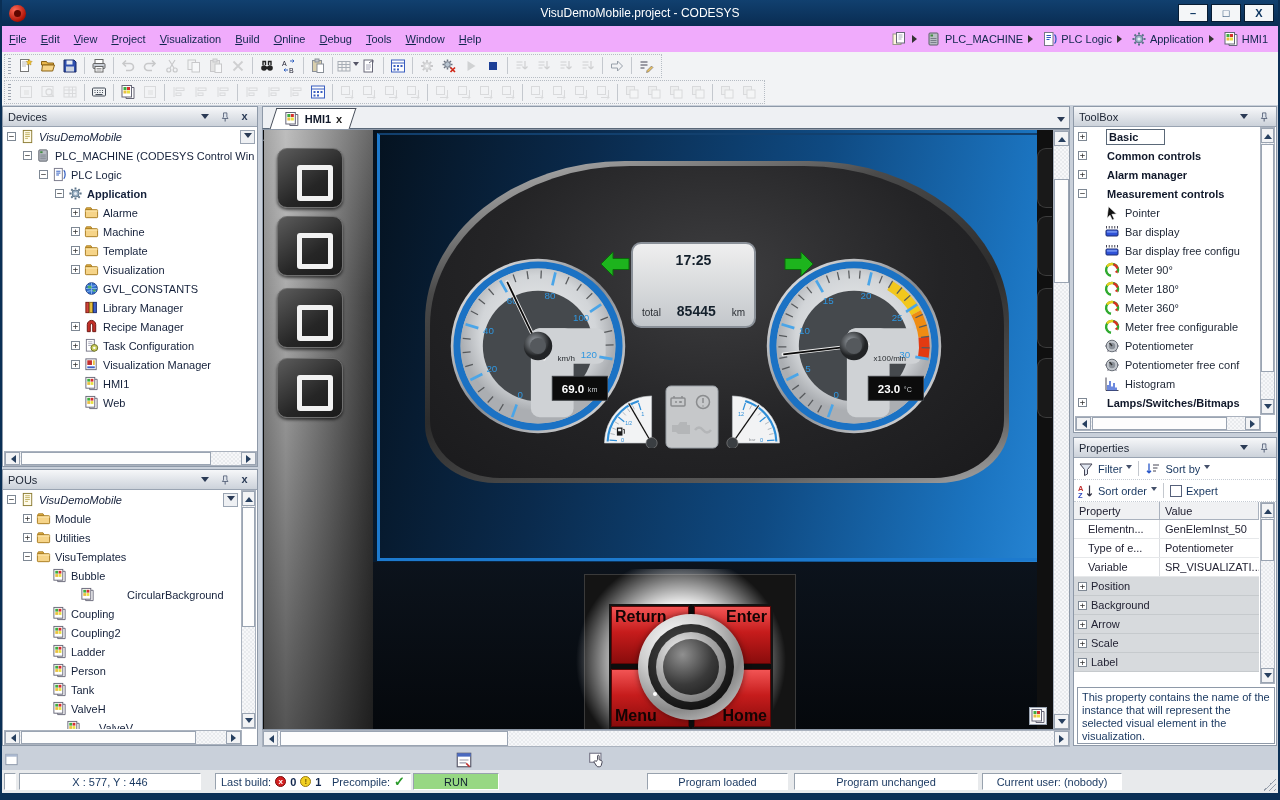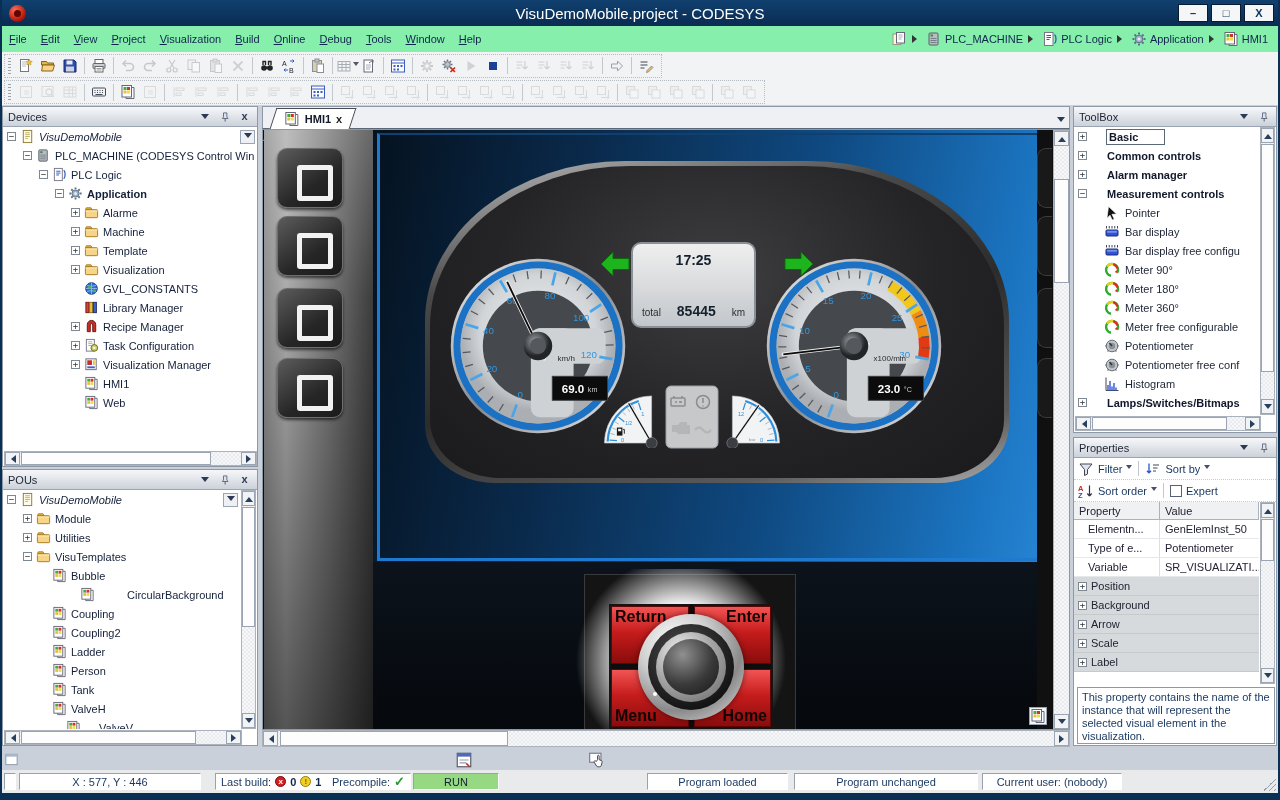--- a/index.html
+++ b/index.html
@@ -6,25 +6,25 @@
 html,body{background:#767c88}
 #root{position:relative;width:1280px;height:800px;font-family:"Liberation Sans",sans-serif;font-size:11px;color:#1c2433;background:#c9d0da;overflow:hidden}
 .edge{position:absolute;background:#0a2f55;z-index:50}
 #edge-l{left:0;top:0;width:2px;height:800px}
 #edge-r{left:1278px;top:0;width:2px;height:800px}
 #edge-b{left:0;top:793px;width:1280px;height:7px}
 
 #titlebar{position:absolute;left:0;top:0;width:1280px;height:26px;background:linear-gradient(#11406f,#092c52);display:flex;align-items:center;color:#fff;z-index:40}
 #app-logo{width:17px;height:17px;margin-left:9px;border-radius:50%;background:radial-gradient(circle at 35% 30%,#ff6a58,#a80d00 75%);position:relative;flex:none}
 #app-logo::after{content:"";position:absolute;left:5px;top:5px;width:7px;height:7px;border-radius:50%;background:#5e0600}
-#window-title{position:absolute;left:0;right:0;text-align:center;font-size:15px;pointer-events:none}
+#window-title{position:absolute;left:0;right:0;text-align:center;font-size:12px;pointer-events:none}
 #win-btns{margin-left:auto;display:flex;gap:3px;margin-right:6px;z-index:2}
 .winbtn{width:30px;height:18px;background:#f4f6f8;border:1px solid #071c33;color:#0c3560;font-weight:bold;font-size:11px;display:flex;align-items:center;justify-content:center;line-height:1}
 
-#menubar{position:absolute;left:2px;top:26px;width:1276px;height:26px;background:#86efac;display:flex;align-items:center}
+#menubar{position:absolute;left:2px;top:26px;width:1276px;height:26px;background:#f0abfc;display:flex;align-items:center}
 .menu-item{padding:4px 7px;color:#10264d;white-space:nowrap}
 .menu-item u{text-decoration:underline}
 #breadcrumb{margin-left:auto;display:flex;align-items:center;gap:4px;padding-right:10px;color:#10264d}
 .bc-item{display:flex;align-items:center;gap:3px}
 .bc-sep{width:0;height:0;border:4px solid transparent;border-left:5px solid #333;margin:0 1px}
 
 .toolbar{position:absolute;left:2px;width:1276px;background:#f2f3f5;display:flex;align-items:center}
 #toolbar1{top:52px;height:27px}
 #toolbar2{top:79px;height:26px}
 .tb-inner{display:flex;align-items:center;border:1px dotted #b6bcc4;padding:1px 4px 1px 3px;margin-left:2px;background:#f2f3f5}

